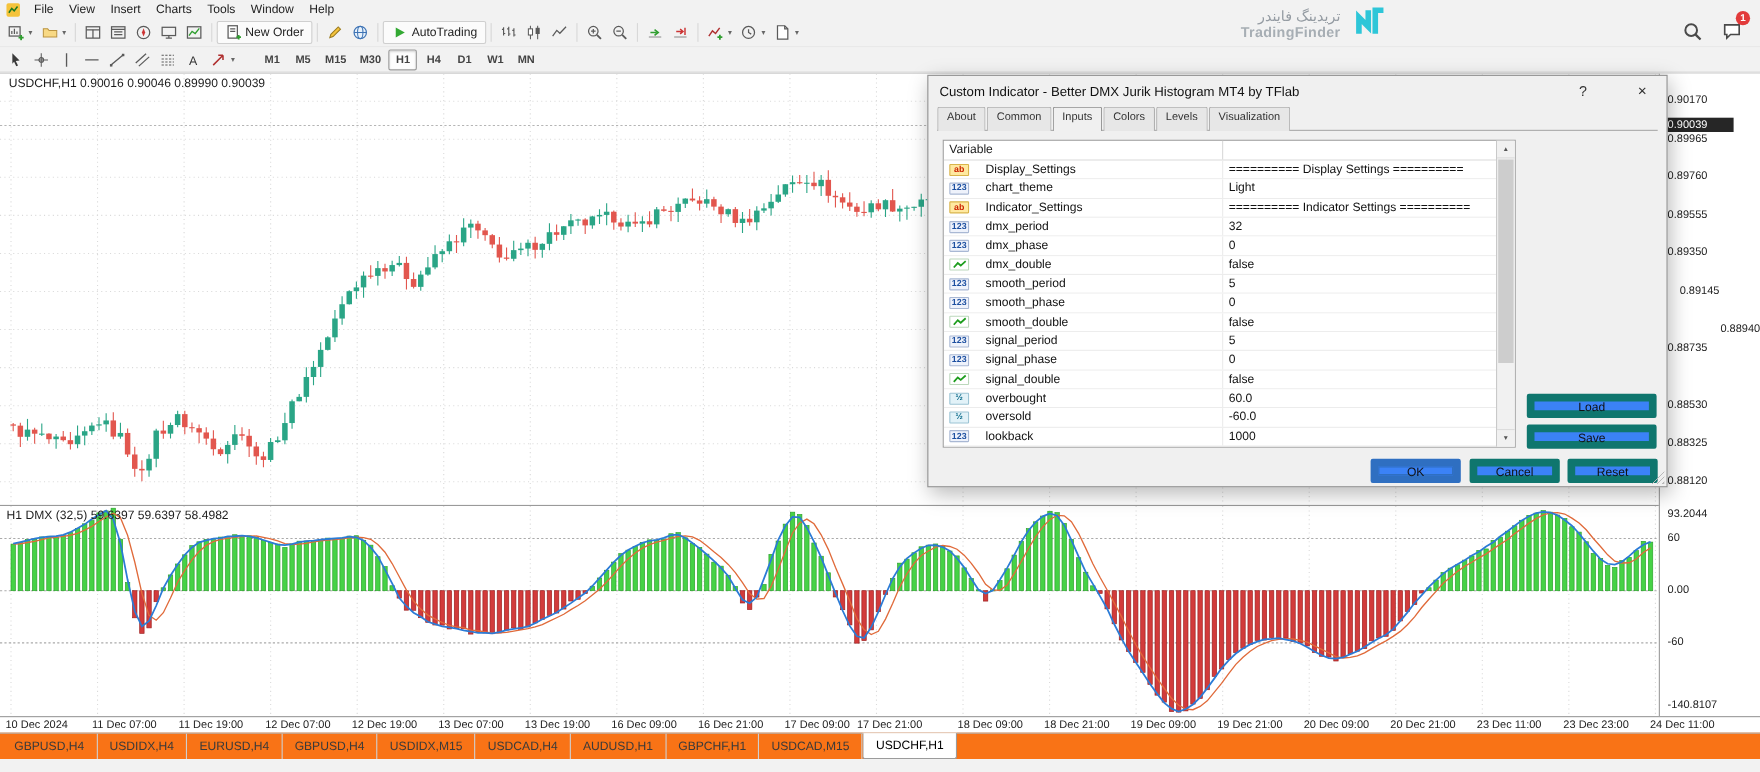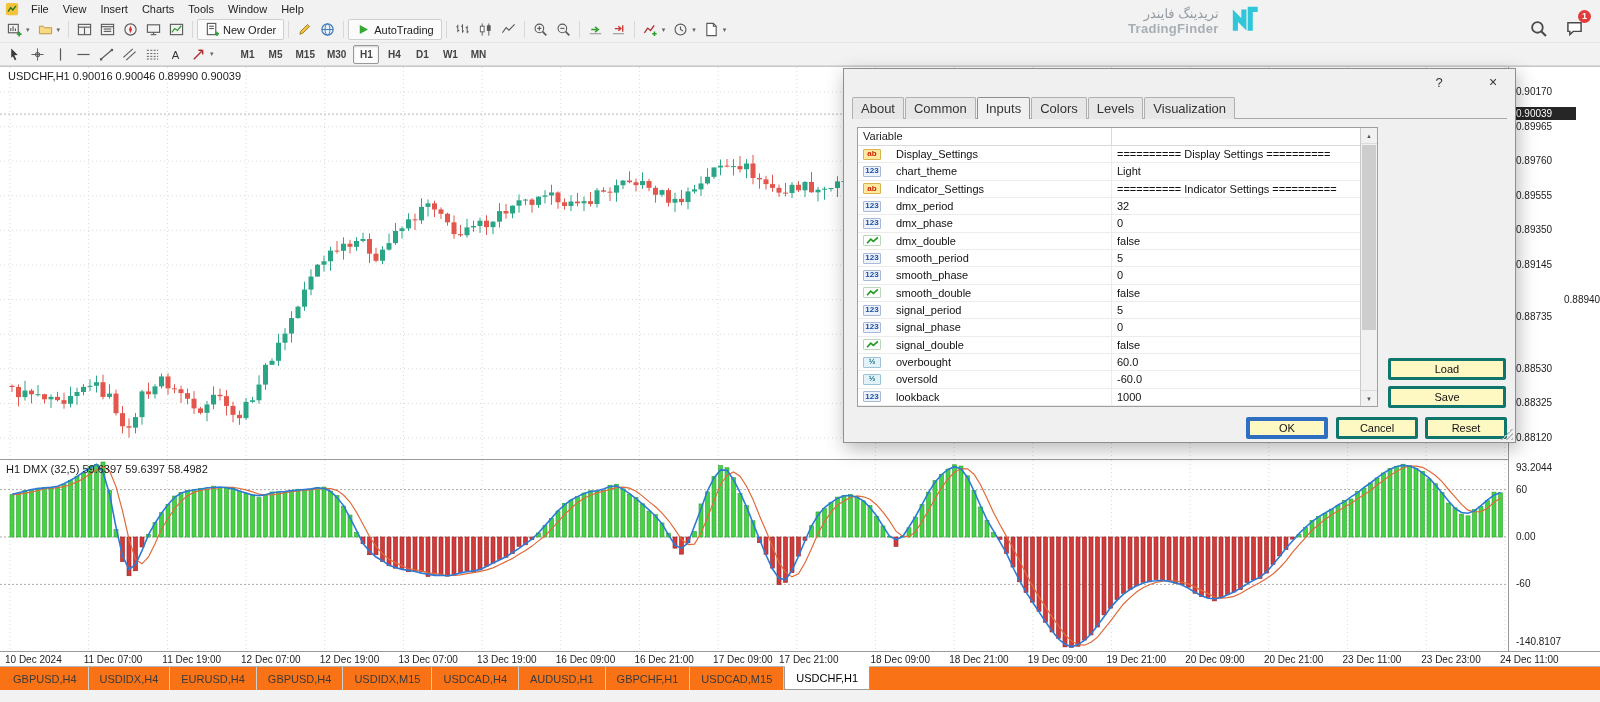--- a/index.html
+++ b/index.html
@@ -44,21 +44,21 @@
 .pl{position:absolute;left:7px;font-size:10px;color:#222;white-space:nowrap}
 .price-badge{position:absolute;left:1px;width:66px;background:#262626;color:#fff;font-size:10px;padding:1px 0 1px 6px}
 .date-axis{position:absolute;left:0;top:584px;width:1600px;height:16px;border-top:1px solid #9a9a9a;background:#fff}
 .dl{position:absolute;top:2px;font-size:10px;color:#222;white-space:nowrap}
 
 .dialog{position:absolute;left:843px;top:68px;width:673px;height:375px;background:#f0f0f0;border:1px solid #8f8f8f;box-shadow:2px 6px 18px rgba(0,0,0,.28);z-index:40}
 .dlg-title{position:relative;height:27px;display:flex;align-items:center;padding:0 10px;font-size:12px;color:#111}
 .dlg-help{position:absolute;right:58px;top:0;width:36px;height:27px;text-align:center;line-height:27px;color:#333;font-size:13px}
 .dlg-close{position:absolute;right:4px;top:0;width:36px;height:27px;text-align:center;line-height:26px;color:#333;font-size:14px}
 .dlg-tabs{display:flex;height:22px;margin:1px 8px 0;border-bottom:1px solid #a9a9a9}
-.dtab{padding:3px 8px 4px;margin-right:1px;margin-bottom:-1px;border:1px solid #b0b0b0;border-bottom:none;border-radius:2px 2px 0 0;background:#e7e7e7;font-size:13px;color:#333}
+.dtab{padding:3px 8px 4px;margin-right:1px;margin-bottom:-1px;border:1px solid #b0b0b0;border-bottom:none;border-radius:2px 2px 0 0;background:#e7e7e7;font-size:10px;color:#333}
 .dtab.active{background:#f0f0f0;border-color:#8f8f8f;padding-bottom:5px;position:relative;z-index:2}
 .param-table{position:absolute;left:13px;top:58px;width:521px;height:280px;background:#fff;border:1px solid #9f9f9f}
 .pt-head{display:flex;height:18px;line-height:17px;border-bottom:1px solid #d9d9d9;font-size:11px;color:#222}
 .pt-head .c1{width:254px;padding:0 5px;border-right:1px solid #d9d9d9}
 .pt-head .c2{flex:1;padding:17px 5px}
 #paramRows{position:absolute;left:0;top:18px;right:17px;bottom:0;overflow:hidden}
 .pt-row{display:flex;align-items:center;height:17.33px;border-bottom:1px solid #ececec;font-size:11px;background:#fff}
 .pt-row .c1{width:254px;height:100%;display:flex;align-items:center;gap:15px;padding:0 5px;border-right:1px solid #ececec}
 .pt-row .c2{flex:1;padding:0 5px;color:#111;white-space:nowrap;overflow:hidden}
 .pname{color:#111}
@@ -66,21 +66,21 @@
 .ptype.str{background:#ffe9a0;color:#cc2200;border-color:#d9b44a}
 .ptype.int{background:#eef2fb;color:#1c4fa0;border-color:#a9b8d4}
 .ptype.dbl{background:#e2f2f8;color:#0b6b8a;border-color:#9cc4d4}
 .ptype.bool{background:#fff;border-color:#bcd8bc}
 .ptype svg{width:13px;height:9px}
 .vsb{position:absolute;right:0;top:0;bottom:0;width:17px;background:#f1f1f1;border-left:1px solid #c9c9c9}
 .sb-up,.sb-down{position:absolute;left:0;width:16px;height:16px;font-size:6px;color:#555;text-align:center;line-height:16px;background:#f1f1f1}
 .sb-up{top:0;border-bottom:1px solid #dcdcdc}
 .sb-down{bottom:0;border-top:1px solid #dcdcdc}
 .sb-thumb{position:absolute;left:1px;top:17px;width:14px;height:185px;background:#cdcdcd}
-.btn{position:absolute;height:22px;background:#fef9c3;border:3px solid #0f766e;border-radius:2px;font-size:11px;color:#111;font-family:inherit}
+.btn{position:absolute;height:22px;background:#3b82f6;border:7px solid #0f766e;border-radius:2px;font-size:11px;color:#111;font-family:inherit}
 .btn-load{left:544px;top:289px;width:118px}
 .btn-save{left:544px;top:317px;width:118px}
 .btn-ok{left:402px;top:348px;width:82px;border-color:#2f6fc1;box-shadow:inset 0 0 0 1px #2f6fc1}
 .btn-cancel{left:492px;top:348px;width:82px}
 .btn-reset{left:581px;top:348px;width:82px}
 .grip{position:absolute;right:2px;bottom:2px;width:12px;height:12px;background:linear-gradient(135deg,transparent 50%,#b9b9b9 50%,#b9b9b9 56%,transparent 56%,transparent 70%,#b9b9b9 70%,#b9b9b9 76%,transparent 76%,transparent 90%,#b9b9b9 90%)}
 
 .bottom-tabs{position:absolute;left:0;top:666px;width:1600px;height:24px;background:#f97316;border-top:1px solid #b6b6b6;display:flex;align-items:stretch;padding-left:2px}
 .btab{display:flex;align-items:center;padding:0 11px;border-right:1px solid #cfcfcf;font-size:11px;color:#3a3a3a}
 .btab.active{background:#fff;border:1px solid #9b9b9b;border-top-color:#fff;margin-top:-1px;color:#000;border-radius:0 0 2px 2px}
@@ -1103,21 +1103,21 @@
         <polyline points="12,34.6 18.5,34.3 25,33.2 31.5,32.1 38,30.5 44.5,29.0 51,28.5 57.5,27.6 64,26.6 70.5,24.8 77,21.9 83.5,18.5 90,14.1 96.5,10.0 103,6.5 109.5,10.7 116,26.6 122.5,50.9 129,79.3 135.5,99.4 142,103.8 148.5,97.0 155,83.7 161.5,69.2 168,58.5 174.5,48.9 181,41.4 187.5,35.8 194,32.4 200.5,30.4 207,29.5 213.5,28.5 220,27.7 226.5,27.4 233,27.3 239.5,28.5 246,29.9 252.5,31.8 259,34.2 265.5,35.0 272,34.7 278.5,34.0 285,32.6 291.5,31.6 298,30.9 304.5,30.5 311,29.8 317.5,29.0 324,28.4 330.5,28.7 337,30.3 343.5,35.0 350,42.0 356.5,52.3 363,64.3 369.5,76.5 376,86.4 382.5,93.7 389,99.2 395.5,102.6 402,105.9 408.5,108.5 415,109.9 421.5,110.7 428,112.8 434.5,113.4 441,114.4 447.5,115.6 454,115.3 460.5,114.9 467,113.7 473.5,112.7 480,111.4 486.5,109.8 493,107.9 499.5,104.7 506,101.6 512.5,98.4 519,94.2 525.5,90.5 532,86.1 538.5,80.9 545,75.7 551.5,69.1 558,61.9 564.5,54.5 571,48.2 577.5,42.8 584,38.3 590.5,35.2 597,32.9 603.5,31.3 610,29.3 616.5,27.7 623,27.1 629.5,28.1 636,31.2 642.5,36.1 649,41.6 655.5,46.8 662,53.1 668.5,60.5 675,69.7 681.5,79.6 688,84.6 694.5,84.1 701,73.1 707.5,57.5 714,40.9 720.5,24.5 727,15.4 733.5,11.9 740,16.2 746.5,26.2 753,39.4 759.5,55.7 766,70.8 772.5,86.4 779,102.4 785.5,112.4 792,116.9 798.5,113.9 805,102.8 811.5,88.7 818,73.5 824.5,61.6 831,52.1 837.5,45.0 844,40.9 850.5,37.4 857,35.9 863.5,36.8 870,39.3 876.5,44.7 883,52.1 889.5,60.9 896,71.2 902.5,76.2 909,76.6 915.5,71.9 922,61.4 928.5,50.4 935,38.6 941.5,27.9 948,19.0 954.5,12.2 961,8.6 967.5,8.9 974,14.2 980.5,24.8 987,38.3 993.5,52.5 1000,64.8 1006.5,76.4 1013,88.2 1019.5,100.5 1026,113.7 1032.5,125.9 1039,136.9 1045.5,147.0 1052,156.9 1058.5,165.9 1065,174.8 1071.5,181.1 1078,184.7 1084.5,185.2 1091,182.2 1097.5,177.1 1104,169.2 1110.5,161.2 1117,152.4 1123.5,144.0 1130,137.6 1136.5,132.0 1143,127.7 1149.5,124.8 1156,122.4 1162.5,121.2 1169,120.6 1175.5,120.9 1182,122.2 1188.5,123.8 1195,127.1 1201.5,130.4 1208,133.6 1214.5,137.0 1221,138.2 1227.5,137.6 1234,136.3 1240.5,133.5 1247,129.6 1253.5,126.0 1260,122.6 1266.5,118.5 1273,114.0 1279.5,108.0 1286,100.8 1292.5,92.3 1299,84.8 1305.5,77.6 1312,70.3 1318.5,64.7 1325,59.4 1331.5,54.9 1338,51.1 1344.5,47.1 1351,43.5 1357.5,39.0 1364,34.7 1370.5,30.4 1377,25.1 1383.5,20.5 1390,15.6 1396.5,11.5 1403,8.0 1409.5,6.2 1416,6.1 1422.5,7.3 1429,11.0 1435.5,15.5 1442,21.6 1448.5,29.5 1455,36.8 1461.5,44.4 1468,50.2 1474.5,51.8 1481,51.6 1487.5,48.2 1494,42.3 1500.5,38.1 " fill="none" stroke="#e06a3a" stroke-width="1.2"></polyline>
         <polyline points="12,34.2 18.5,32.8 25,31.3 31.5,29.6 38,28.6 44.5,27.9 51,27.4 57.5,26.3 64,23.8 70.5,20.3 77,16.7 83.5,11.9 90,8.0 96.5,4.2 103,12.2 109.5,33.9 116,67.1 122.5,95.7 129,109.4 135.5,104.5 142,90.7 148.5,74.7 155,63.2 161.5,53.2 168,44.4 174.5,37.7 181,33.0 187.5,31.2 194,29.7 200.5,29.2 207,27.7 213.5,27.5 220,27.0 226.5,27.7 233,28.9 239.5,30.9 246,33.0 252.5,35.1 259,35.6 265.5,34.7 272,32.8 278.5,32.0 285,31.5 291.5,30.6 298,30.0 304.5,29.5 311,28.9 317.5,27.8 324,28.5 330.5,31.3 337,37.6 343.5,45.6 350,57.9 356.5,70.4 363,83.6 369.5,91.1 376,97.0 382.5,100.7 389,105.2 395.5,107.4 402,109.4 408.5,110.4 415,111.5 421.5,113.1 428,114.1 434.5,115.4 441,115.3 447.5,115.7 454,114.7 460.5,112.9 467,111.8 473.5,110.9 480,109.5 486.5,106.5 493,103.0 499.5,100.0 506,96.8 512.5,92.5 519,88.3 525.5,83.6 532,79.1 538.5,72.7 545,65.6 551.5,58.3 558,50.9 564.5,44.8 571,40.0 577.5,36.6 584,33.5 590.5,31.6 597,30.7 603.5,28.9 610,26.5 616.5,26.1 623,29.1 629.5,33.6 636,38.5 642.5,44.1 649,49.8 655.5,56.2 662,63.6 668.5,74.8 675,85.2 681.5,88.4 688,82.8 694.5,66.0 701,49.0 707.5,30.7 714,18.0 720.5,9.9 727,10.3 733.5,19.7 740,32.3 746.5,46.7 753,63.0 759.5,79.2 766,95.0 772.5,109.0 779,118.4 785.5,119.9 792,110.3 798.5,96.3 805,80.7 811.5,66.0 818,55.3 824.5,47.6 831,42.6 837.5,38.4 844,35.7 850.5,35.5 857,37.3 863.5,40.9 870,47.5 876.5,55.8 883,66.1 889.5,76.2 896,79.6 902.5,76.8 909,67.0 915.5,56.5 922,44.6 928.5,32.4 935,22.3 941.5,14.7 948,9.4 954.5,6.7 961,8.9 967.5,17.4 974,31.0 980.5,45.8 987,59.9 993.5,70.8 1000,81.9 1006.5,93.4 1013,107.5 1019.5,120.4 1026,132.1 1032.5,142.0 1039,151.9 1045.5,161.8 1052,170.8 1058.5,179.0 1065,184.2 1071.5,186.8 1078,184.6 1084.5,180.4 1091,174.0 1097.5,165.6 1104,156.7 1110.5,147.6 1117,140.4 1123.5,134.1 1130,129.5 1136.5,125.8 1143,123.3 1149.5,121.2 1156,120.8 1162.5,120.2 1169,121.4 1175.5,122.7 1182,125.0 1188.5,128.4 1195,132.3 1201.5,135.7 1208,138.3 1214.5,138.7 1221,137.7 1227.5,134.7 1234,132.0 1240.5,128.1 1247,124.0 1253.5,120.3 1260,117.1 1266.5,112.0 1273,104.5 1279.5,96.7 1286,88.2 1292.5,81.0 1299,73.6 1305.5,67.4 1312,61.5 1318.5,56.8 1325,53.0 1331.5,49.3 1338,45.0 1344.5,41.6 1351,36.9 1357.5,32.9 1364,27.5 1370.5,23.0 1377,17.9 1383.5,13.1 1390,9.3 1396.5,6.4 1403,5.4 1409.5,6.0 1416,8.4 1422.5,12.8 1429,17.9 1435.5,25.0 1442,33.1 1448.5,41.1 1455,48.3 1461.5,52.5 1468,53.2 1474.5,50.7 1481,45.6 1487.5,39.8 1494,35.2 1500.5,32.6 " fill="none" stroke="#2b7bd6" stroke-width="1.6"></polyline>
       </svg>
     <div class="ind-title">H1 DMX (32,5) 59.6397 59.6397 58.4982</div>
     <div class="right-scale" id="rightScale">
         <div class="pl" style="top: 19px;">0.90170</div>
         <div class="pl" style="top: 53.5999px;">0.89965</div>
         <div class="pl" style="top: 88.1998px;">0.89760</div>
         <div class="pl" style="top: 122.8px;">0.89555</div>
         <div class="pl" style="top: 157.4px;">0.89350</div>
-        <div class="pl" style="top: 191.999px;">0.89145</div>
+        <div class="pl" style="top: 191.999px; padding-left: 11px;">0.89145</div>
         <div class="pl" style="top: 226.599px; padding-left: 48px;">0.88940</div>
         <div class="pl" style="top: 244px;">0.88735</div>
         <div class="pl" style="top: 295.799px;">0.88530</div>
         <div class="pl" style="top: 330.399px;">0.88325</div>
         <div class="pl" style="top: 364.999px;">0.88120</div>
         <div class="price-badge" style="top: 40.1102px;">0.90039</div>
         <div class="pl" style="top: 395px;">93.2044</div>
         <div class="pl" style="top: 416.6px;">60</div>
         <div class="pl" style="top: 464px;">0.00</div>
         <div class="pl" style="top: 511.4px;">-60</div>
@@ -1142,20 +1142,21 @@
         <div class="dl" style="left: 1185.2px;">20 Dec 09:00</div>
         <div class="dl" style="left: 1263.88px;">20 Dec 21:00</div>
         <div class="dl" style="left: 1342.56px;">23 Dec 11:00</div>
         <div class="dl" style="left: 1421.24px;">23 Dec 23:00</div>
         <div class="dl" style="left: 1499.92px;">24 Dec 11:00</div>
       </div>
   </div>
 
   <div class="dialog">
     <div class="dlg-title">
+      <span>Custom Indicator - Better DMX Jurik Histogram MT4 by TFlab</span>
       <span class="dlg-help">?</span>
       <span class="dlg-close">×</span>
     </div>
     <div class="dlg-tabs" id="dlgTabs">
         <div class="dtab">About</div>
         <div class="dtab">Common</div>
         <div class="dtab active">Inputs</div>
         <div class="dtab">Colors</div>
         <div class="dtab">Levels</div>
         <div class="dtab">Visualization</div>

